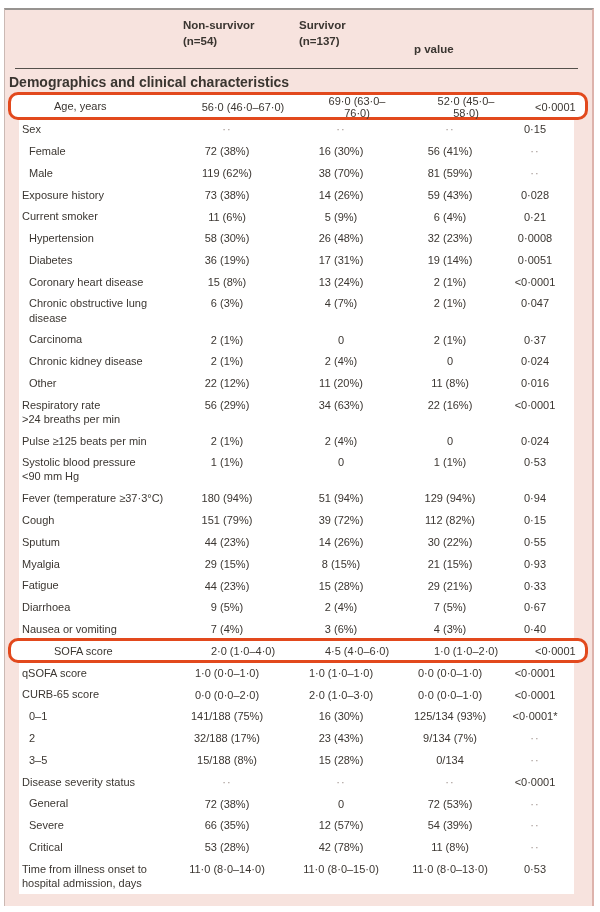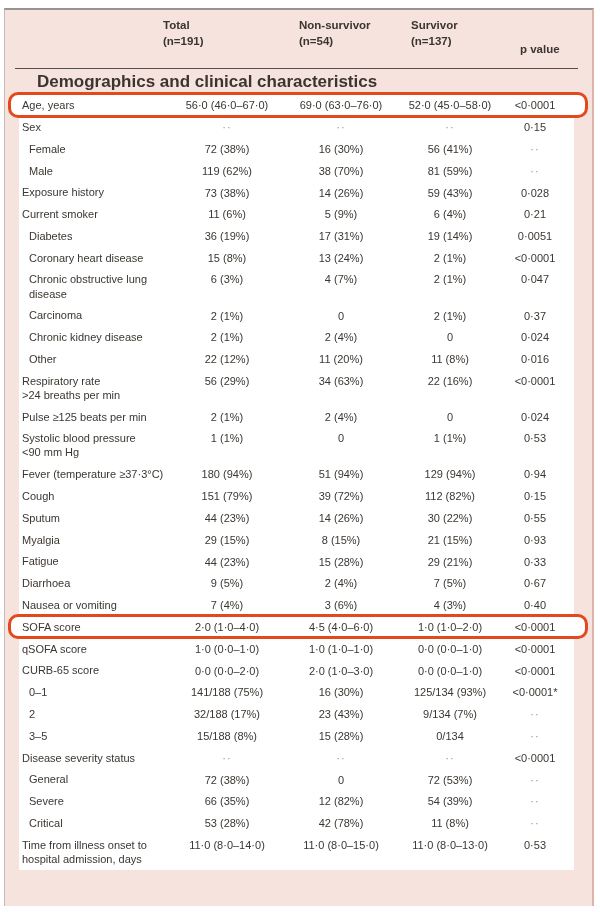--- a/index.html
+++ b/index.html
@@ -32,22 +32,22 @@
     padding:8px 18px 10px 14px;
   }
   .hc{font-weight:bold;font-size:11.5px;line-height:15.5px;color:#3a3530;}
   .hc .l2{display:block;}
   .hc-total{padding-left:2px;}
   .hc-nonsurvivor{padding-left:22px;}
   .hc-survivor{padding-left:22px;}
   .hc-pvalue{padding-left:25px;margin-top:24px;}
   .hrule{height:1.5px;background:var(--rule);margin:0 14px 0 10px;}
   .section{
-    font-weight:bold;font-size:17px;color:#3a3530;
-    padding:6px 0 5px 32px;line-height:14.5px;border-radius:9px;
+    font-weight:bold;font-size:14px;color:#3a3530;
+    padding:6px 0 5px 4px;line-height:14.5px;border-radius:9px;
   }
   .tbody{
     background:var(--body-bg);
     margin:0 18px 0 14px;
     position:relative;
   }
   .row{
     display:grid;
     grid-template-columns:150px 116px 112px 106px 1fr;
     align-items:center;
@@ -65,32 +65,28 @@
   .muted{color:var(--muted);letter-spacing:1px;}
   .row.hl::before{
     content:"";
     position:absolute;
     left:-11px;right:-14px;top:-2.5px;bottom:-1.5px;
     background:#ffffff;
     border:3.5px solid var(--hl);
     border-radius:10px;
     box-sizing:border-box;
   }
-  .row.hl > *{position:relative;}
+  .row.hl > *{position:relative;margin-left:32px;}
 </style>
 </head>
 <body>
 
 <div class="panel">
   <div class="thead">
     <div class="hc"></div>
-    <div class="hc hc-total">
-      <span>Total</span>
-      <span class="l2">(n=191)</span>
-    </div>
     <div class="hc hc-nonsurvivor">
       <span>Non-survivor</span>
       <span class="l2">(n=54)</span>
     </div>
     <div class="hc hc-survivor">
       <span>Survivor</span>
       <span class="l2">(n=137)</span>
     </div>
     <div class="hc hc-pvalue">
       <span>p value</span>
@@ -148,20 +144,29 @@
         <div class="lbl">
           <span class="lline">Current smoker</span>
         </div>
         <div class="v">11 (6%)</div>
         <div class="v">5 (9%)</div>
         <div class="v">6 (4%)</div>
         <div class="p">0·21</div>
       </div>
       <div class="row indent">
         <div class="lbl">
+          <span class="lline">Hypertension</span>
+        </div>
+        <div class="v">58 (30%)</div>
+        <div class="v">26 (48%)</div>
+        <div class="v">32 (23%)</div>
+        <div class="p">0·0008</div>
+      </div>
+      <div class="row indent">
+        <div class="lbl">
           <span class="lline">Diabetes</span>
         </div>
         <div class="v">36 (19%)</div>
         <div class="v">17 (31%)</div>
         <div class="v">19 (14%)</div>
         <div class="p">0·0051</div>
       </div>
       <div class="row indent">
         <div class="lbl">
           <span class="lline">Coronary heart disease</span>
@@ -370,21 +375,21 @@
         <div class="v">72 (38%)</div>
         <div class="v">0</div>
         <div class="v">72 (53%)</div>
         <div class="p muted">··</div>
       </div>
       <div class="row indent">
         <div class="lbl">
           <span class="lline">Severe</span>
         </div>
         <div class="v">66 (35%)</div>
-        <div class="v">12 (82%)</div>
+        <div class="v">12 (57%)</div>
         <div class="v">54 (39%)</div>
         <div class="p muted">··</div>
       </div>
       <div class="row indent">
         <div class="lbl">
           <span class="lline">Critical</span>
         </div>
         <div class="v">53 (28%)</div>
         <div class="v">42 (78%)</div>
         <div class="v">11 (8%)</div>

